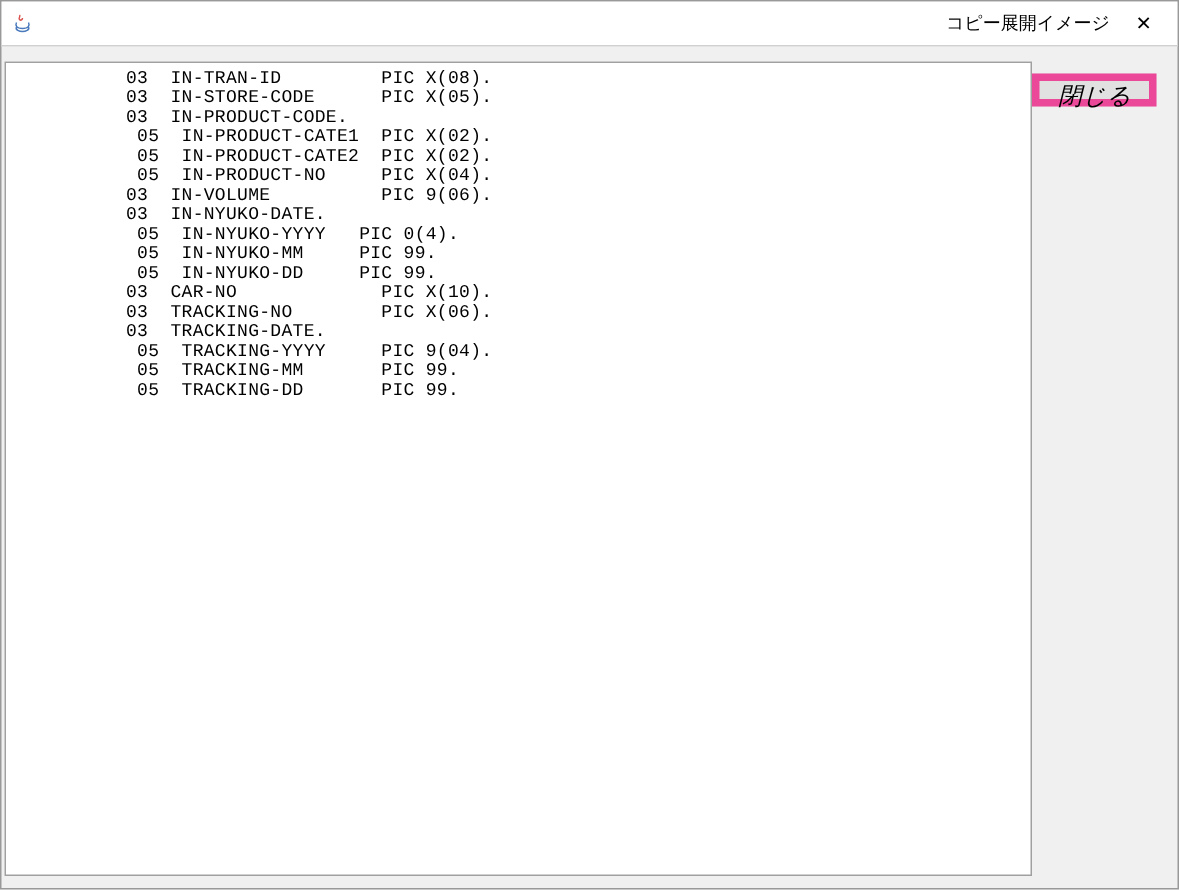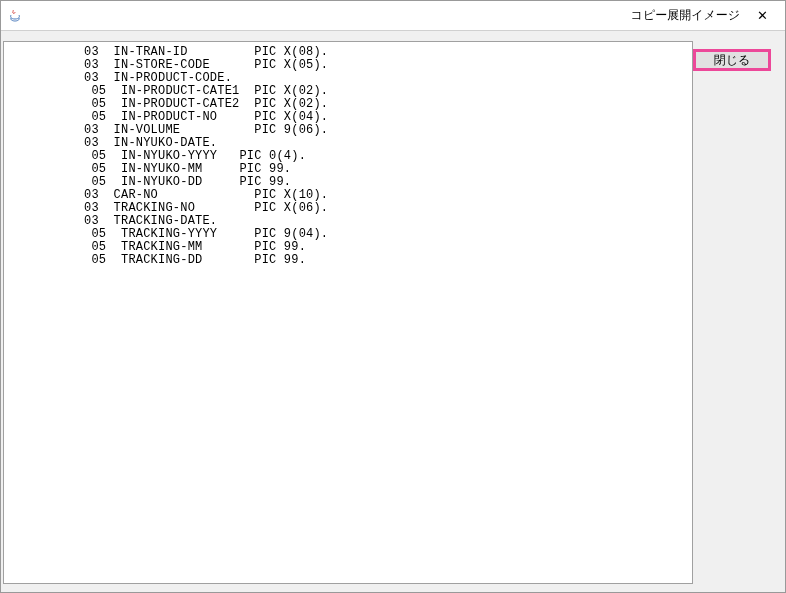--- a/index.html
+++ b/index.html
@@ -69,26 +69,27 @@
     .button-row {
       display: flex;
       justify-content: flex-end;
       padding-top: 8px;
       padding-bottom: 4px;
     }
     .btn {
       min-width: 78px;
       height: 22px;
       background: #e1e1e1;
-      border: 3px solid #ec4899;
-      font-size: 12px;
+      border: 5px solid #ec4899;
+      font-size: 16px;
       color: #000;
       cursor: pointer;
       padding: 0 12px;
       font-family: "MS UI Gothic", "Meiryo", sans-serif;
+      font-style: italic;
     }
   </style>
 </head>
 <body>
 
 <div class="titlebar">
   <span class="titlebar-icon">
     <svg width="14" height="14" viewBox="0 0 14 14">
       <path d="M5 1 C6 2 4 3 5 4 C6 5 7 4 7 3" stroke="#d9534f" stroke-width="1" fill="none"></path>
       <path d="M3 6 C2 8 3 10 7 10 C11 10 12 8 11 6" stroke="#4a7abc" stroke-width="1" fill="none"></path>

